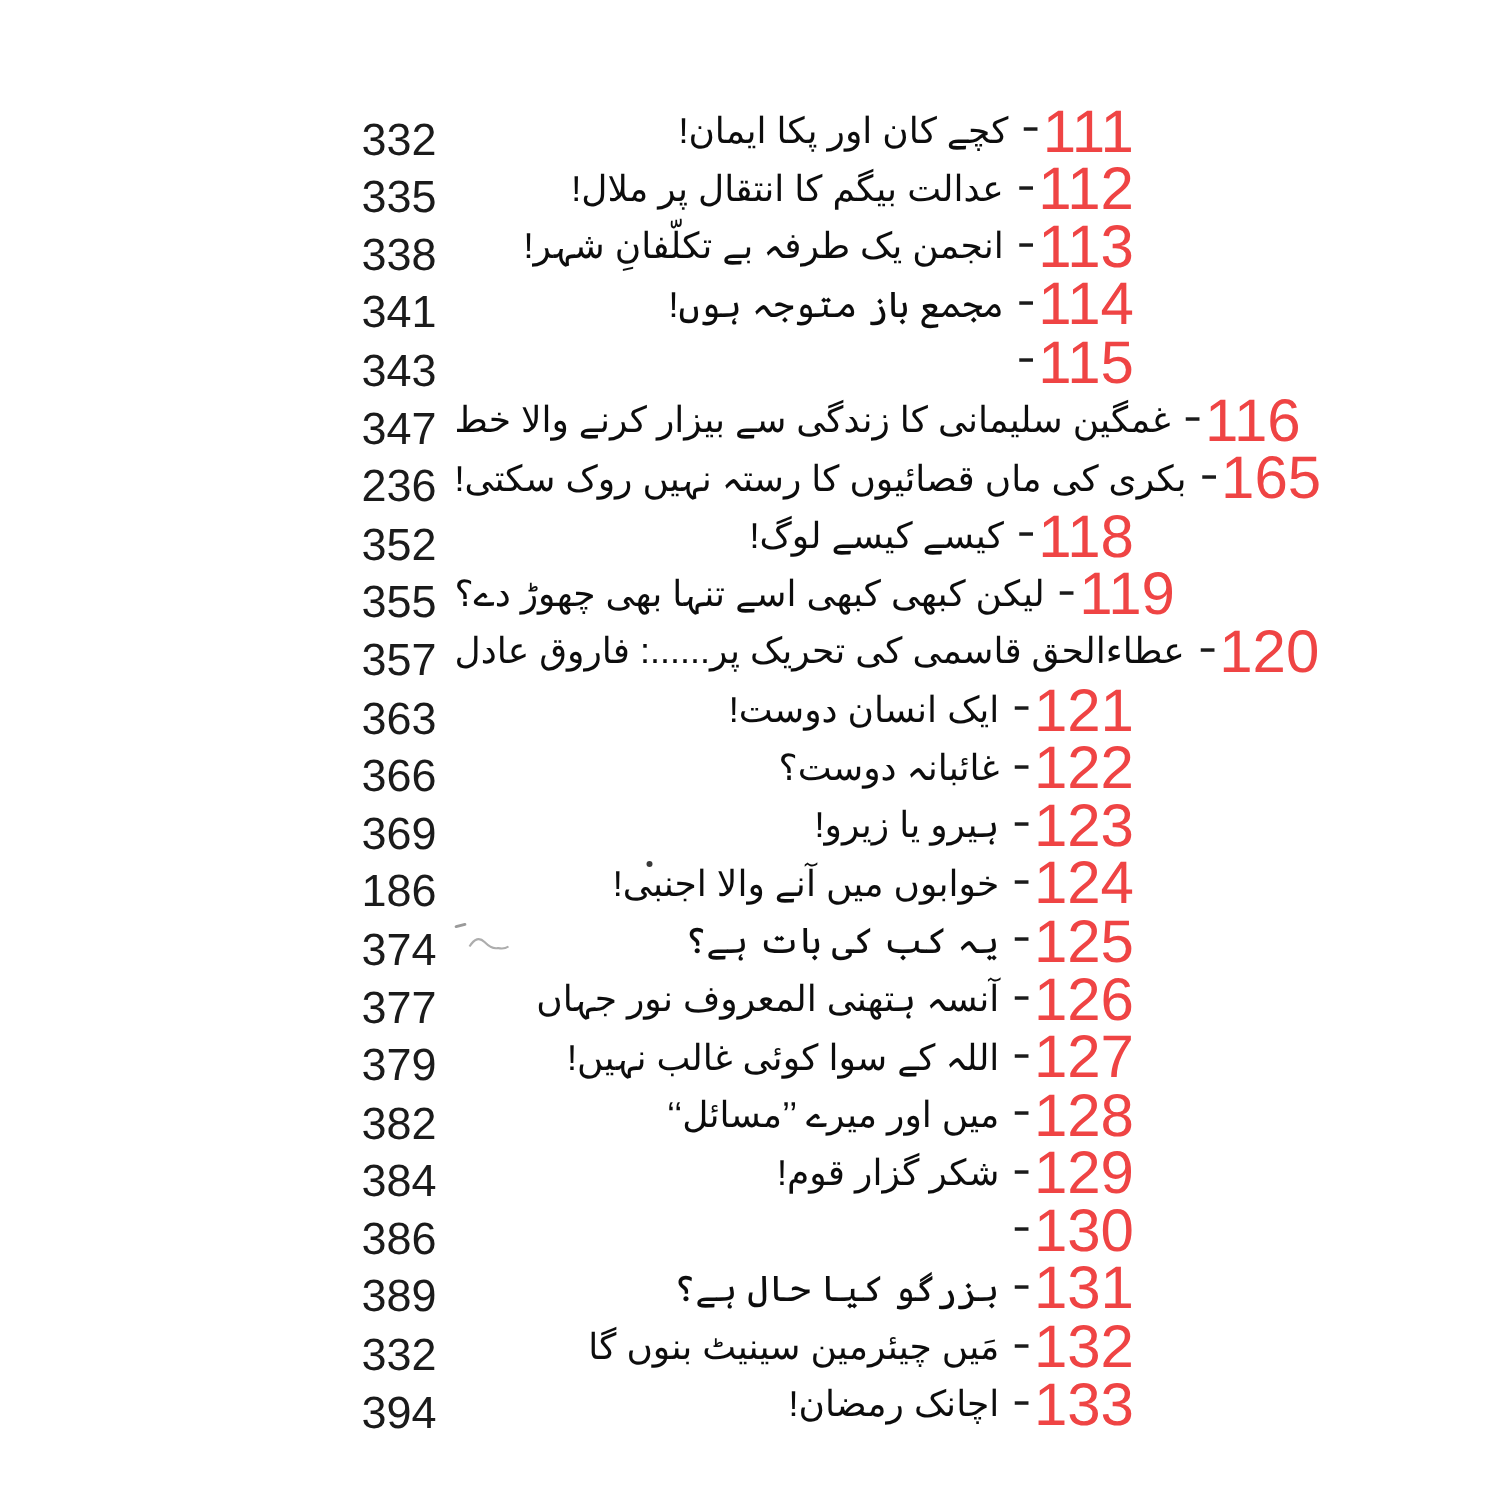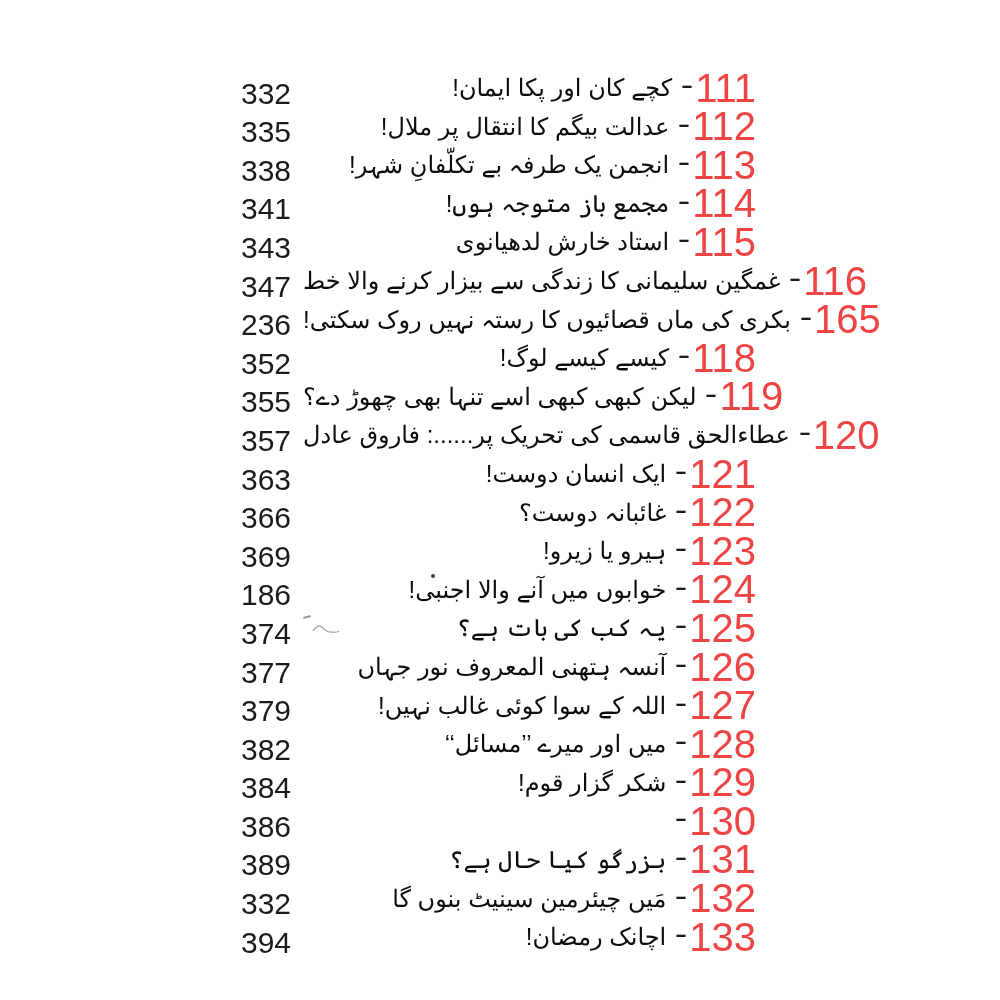--- a/index.html
+++ b/index.html
@@ -135,21 +135,20 @@
       <span class="title">مجمع باز متوجہ ہوں!</span>
     </span>
   </div>
 
   <div class="row">
     <span class="pnum">343</span>
     <span class="spacer"></span>
     <span class="entry">
       <span class="enum">115</span>
       <span class="dash">-</span>
-      <span class="title">استاد خارش لدھیانوی</span>
     </span>
   </div>
 
   <div class="row">
     <span class="pnum">347</span>
     <span class="spacer"></span>
     <span class="entry">
       <span class="enum">116</span>
       <span class="dash">-</span>
       <span class="title">غمگین سلیمانی کا زندگی سے بیزار کرنے والا خط</span>

